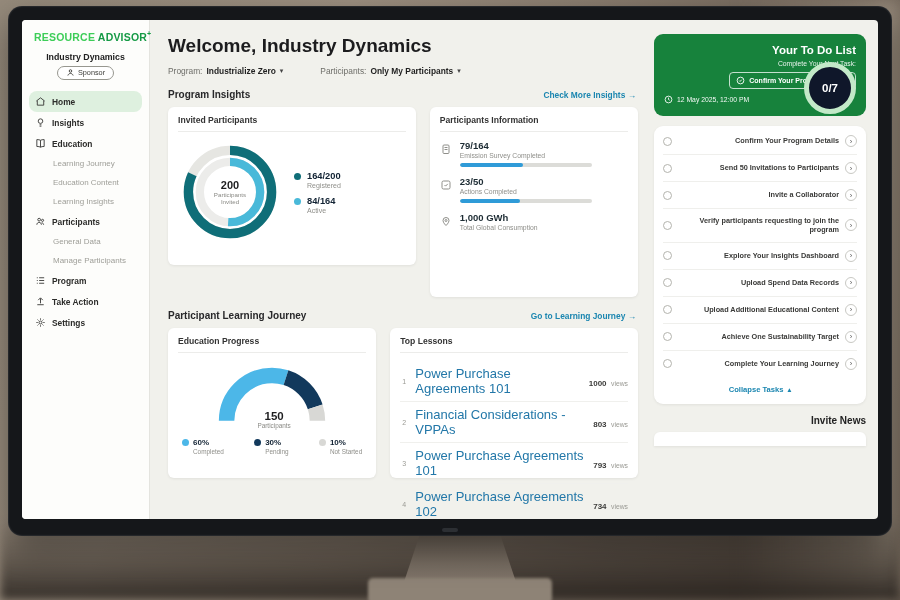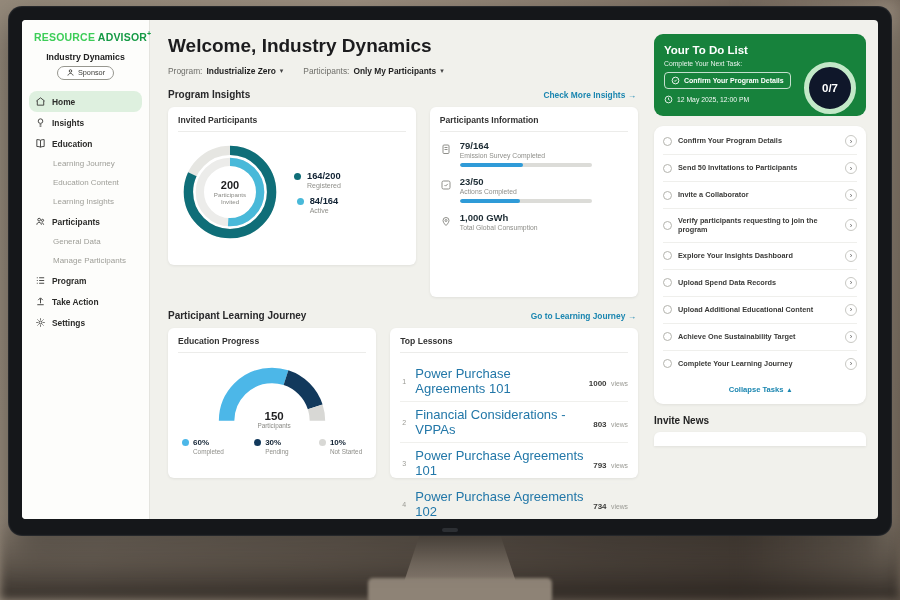--- a/index.html
+++ b/index.html
@@ -41,40 +41,40 @@
   .nav-item { display:flex; align-items:center; gap:6px; margin:0 7px; padding:5px 6px;
     font-size:8.4px; font-weight:700; color:#2c2c2a; border-radius:8px; cursor:pointer; }
   .nav-item.sub { padding-left:24px; font-weight:400; font-size:8px; color:#9e9e98; }
   .nav-item.active { background:#def0df; }
   .nicon { width:11px; height:11px; flex:none; color:#3a3a38; display:flex; }
   .nicon svg { width:11px; height:11px; }
 
   
   .main { flex:1; padding:15px 14px 0 18px; min-width:0; }
   h1 { font-size:19px; font-weight:700; color:#1c1c1e; }
-  .filters { display:flex; gap:20px; margin-top:9px; font-size:8.4px; color:#6e6e69; align-items:flex-start; }
+  .filters { display:flex; gap:37px; margin-top:9px; font-size:8.4px; color:#6e6e69; align-items:flex-start; }
   .filter { display:flex; gap:4px; align-items:center; }
   .filter b { color:#1f1f1f; font-size:8.4px; }
   .chev-down { font-size:7px; color:#444; }
   .sect { display:flex; justify-content:space-between; align-items:center; margin:13px 2px 7px 0; }
   .sect-title { font-size:10px; font-weight:700; color:#28282a; }
   .sect-link { font-size:8.4px; font-weight:700; color:#1b86b0; cursor:pointer; }
   .cards { display:flex; gap:14px; }
   .card { background:#fff; border-radius:6px; box-shadow:0 1px 3px rgba(0,0,0,.07); padding:8px 10px; }
   .card-title { font-size:8.6px; font-weight:700; color:#333; padding-bottom:6px;
     border-bottom:1px solid #ececea; margin-bottom:8px; }
 
   .card-invited { width:262px; height:158px; }
   .donut-row { display:flex; align-items:center; gap:12px; }
   .donut-wrap { position:relative; width:104px; height:104px; flex:none; }
   .donut-center { position:absolute; inset:0; display:flex; flex-direction:column;
     align-items:center; justify-content:center; text-align:center; }
   .donut-center .val { font-size:11px; font-weight:700; color:#1e1e20; }
   .donut-center .lab { font-size:6.2px; color:#8a8a85; width:42px; line-height:1.2; }
-  .leg { display:flex; gap:6px; margin:7px 0; align-items:flex-start;justify-content:center; }
+  .leg { display:flex; gap:6px; margin:7px 0; align-items:flex-start; }
   .dot { width:7px; height:7px; border-radius:50%; flex:none; margin-top:2px; }
   .leg .v { font-size:9.3px; font-weight:700; color:#123; }
   .leg .l { font-size:7px; color:#8f8f8a; margin-top:1px; }
 
   .card-info { width:220px; height:190px; }
   .info-row { display:flex; gap:8px; margin-bottom:9px; }
   .iicon { width:12px; height:12px; color:#8f8f8a; flex:none; margin-top:1px; }
   .iicon svg { width:12px; height:12px; }
   .info-val { font-size:9.5px; font-weight:700; color:#1c2b33; }
   .info-lab { font-size:6.8px; color:#8f8f8a; margin-top:1px; }
@@ -94,21 +94,21 @@
   .card-lessons { width:262px; height:150px; padding-bottom:4px; }
   .lesson-row { display:flex; align-items:center; gap:7px; padding:5px 0; border-bottom:1px solid #f0f0ed; }
   .lesson-row:last-child { border-bottom:none; }
   .rank { font-size:7px; color:#9a9a94; width:8px; text-align:center; flex:none; }
   .lesson-link { font-size:13px; font-weight:400; color:#2277a8; cursor:pointer; flex:1; }
   .views { margin-left:auto; white-space:nowrap; }
   .views b { font-size:8px; color:#3c3c3a; font-weight:700; }
   .views span { font-size:6.8px; color:#9a9a94; }
 
   
-  .right { width:226px; flex:none; padding:14px 12px 0 2px; }
+  .right { width:226px; flex:none; padding:14px 12px 0 2px;text-align:right; }
   .todo-card { background:#17823c; border-radius:9px; color:#fff; padding:10px 10px 12px; position:relative; }
   .todo-title { font-size:11.5px; font-weight:700; }
   .todo-sub { font-size:6.8px; opacity:.9; margin-top:4px; }
   .todo-next { display:inline-flex; align-items:center; gap:4px; margin-top:5px;
     border:1px solid rgba(255,255,255,.75); border-radius:4px; padding:3px 6px;
     font-size:7px; font-weight:700; max-width:138px; }
   .todo-due { display:flex; align-items:center; gap:4px; font-size:6.8px; margin-top:6px; opacity:.95; }
   .wicon { width:9px; height:9px; flex:none; display:flex; }
   .wicon svg { width:9px; height:9px; }
   .ring { position:absolute; right:10px; top:28px; width:52px; height:52px;

